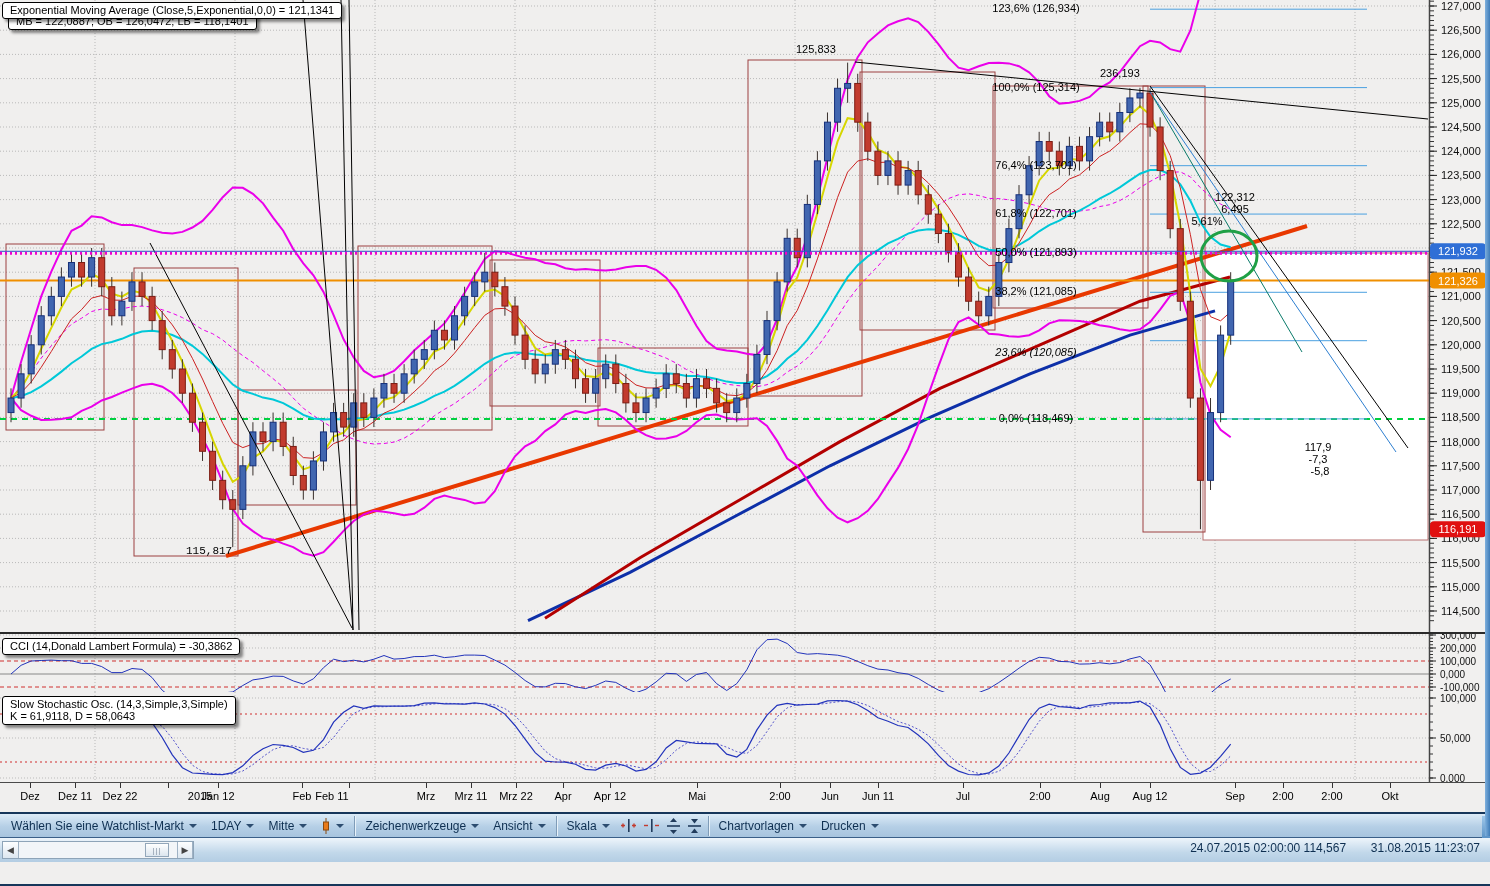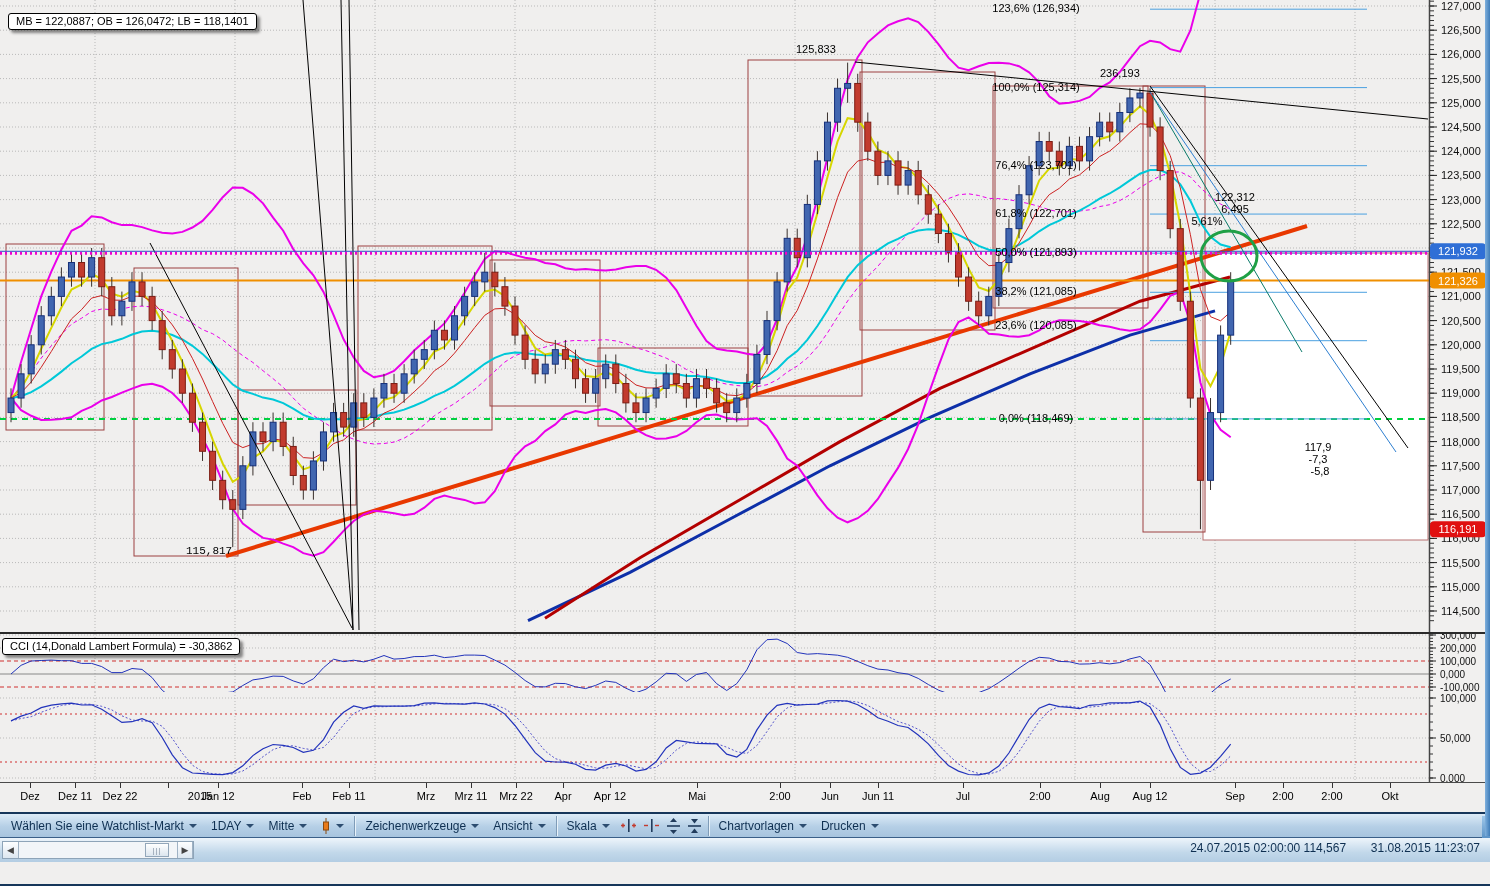--- a/index.html
+++ b/index.html
@@ -567,34 +567,37 @@
           <text x="1458" y="533.1571999999996" font-size="11" fill="#fff" text-anchor="middle">116,191</text>
         </g>
       </svg>
     <div id="main-overlays" style="position:absolute;left:0;top:0;width:1490px;height:632px;pointer-events:none;">
         <div class="ovl fibl" style="left: 926px; width: 220px; top: 2.196px;">123,6% (126,934)</div>
         <div class="ovl fibl" style="left: 926px; width: 220px; top: 80.604px;">100,0% (125,314)</div>
         <div class="ovl fibl" style="left: 926px; width: 220px; top: 158.673px;">76,4% (123,701)</div>
         <div class="ovl fibl" style="left: 926px; width: 220px; top: 207.073px;">61,8% (122,701)</div>
         <div class="ovl fibl" style="left: 926px; width: 220px; top: 246.18px;">50,0% (121,893)</div>
         <div class="ovl fibl" style="left: 926px; width: 220px; top: 285.288px;">38,2% (121,085)</div>
-        <div class="ovl fibl" style="left: 926px; width: 220px; top: 319px;">23,6% (120,085)</div>
+        <div class="ovl fibl" style="left: 926px; width: 220px; top: 346px; font-style: italic;">23,6% (120,085)</div>
         <div class="ovl fibl" style="left: 926px; width: 220px; top: 411.902px;">0,0% (118,469)</div>
         <div class="ovl" style="left: 796px; top: 43px;">125,833</div>
         <div class="ovl" style="left: 1100px; top: 67px;">236,193</div>
         <div class="ovl" style="left: 186px; top: 545px; font-family: Liberation Mono, monospace;">115,817</div>
         <div class="ovl fibl" style="left: 1125px; width: 220px; top: 191px;">122,312</div>
         <div class="ovl fibl" style="left: 1125px; width: 220px; top: 203px;">6,495</div>
         <div class="ovl fibl" style="left: 1097px; width: 220px; top: 215px;">5,61%</div>
         <div class="ovl fibl" style="left: 1208px; width: 220px; top: 441px;">117,9</div>
         <div class="ovl fibl" style="left: 1208px; width: 220px; top: 453px;">-7,3</div>
         <div class="ovl fibl" style="left: 1208px; width: 224px; top: 465px;">-5,8</div>
       </div>
     <div class="tooltip" id="boll-tip" style="left:8px;top:13px;z-index:1;">
       <span>MB = 122,0887; OB = 126,0472; LB = 118,1401</span>
+    </div>
+    <div class="tooltip" id="ema-tip" style="left:2px;top:2px;z-index:2;">
+      <span>Exponential Moving Average (Close,5,Exponential,0,0) = 121,1341</span>
     </div>
   </div>
   <div class="sep"></div>
 
   <div class="panel" id="cci-panel" style="height:56px;">
     <svg id="csvg" width="1490" height="80">
         <rect x="0" y="0" width="1490" height="80" fill="#f0efee"></rect>
         <line x1="95" y1="0" x2="95" y2="80" stroke="#b9b9b9" stroke-width="1" stroke-dasharray="1,2"></line>
         <line x1="235" y1="0" x2="235" y2="80" stroke="#b9b9b9" stroke-width="1" stroke-dasharray="1,2"></line>
         <line x1="375" y1="0" x2="375" y2="80" stroke="#b9b9b9" stroke-width="1" stroke-dasharray="1,2"></line>
@@ -698,37 +701,41 @@
         <line x1="1430" y1="22" x2="1433" y2="22" stroke="#333"></line>
         <line x1="1430" y1="14" x2="1433" y2="14" stroke="#333"></line>
         <line x1="1430" y1="6" x2="1433" y2="6" stroke="#333"></line>
         <line x1="1430" y1="6" x2="1436" y2="6" stroke="#222"></line>
         <text x="1440" y="9.5" font-size="10" fill="#111">100,000</text>
         <line x1="1430" y1="46" x2="1436" y2="46" stroke="#222"></line>
         <text x="1440" y="49.5" font-size="10" fill="#111">50,000</text>
         <line x1="1430" y1="86" x2="1436" y2="86" stroke="#222"></line>
         <text x="1440" y="89.5" font-size="10" fill="#111">0,000</text>
       </svg>
+    <div class="tooltip" style="left:2px;top:4px;">
+      <div>Slow Stochastic Osc. (14,3,Simple,3,Simple)</div>
+      <div>K = 61,9118, D = 58,0643</div>
+    </div>
   </div>
 
   <div id="xaxis">
       <div class="xtick" style="left: 30px;"></div>
       <div class="xlab" style="left: 30px;">Dez</div>
       <div class="xtick" style="left: 75px;"></div>
       <div class="xlab" style="left: 75px;">Dez 11</div>
       <div class="xtick" style="left: 120px;"></div>
       <div class="xlab" style="left: 120px;">Dez 22</div>
       <div class="xtick" style="left: 168px;"></div>
       <div class="xlab" style="left: 184px; margin-left: 16px;">2015</div>
       <div class="xtick" style="left: 218px;"></div>
       <div class="xlab" style="left: 218px;">Jan 12</div>
       <div class="xtick" style="left: 302px;"></div>
       <div class="xlab" style="left: 302px;">Feb</div>
       <div class="xtick" style="left: 349px;"></div>
-      <div class="xlab" style="left: 349px; text-align: center;">Feb 11</div>
+      <div class="xlab" style="left: 332px; text-align: center;">Feb 11</div>
       <div class="xtick" style="left: 426px;"></div>
       <div class="xlab" style="left: 426px;">Mrz</div>
       <div class="xtick" style="left: 471px;"></div>
       <div class="xlab" style="left: 471px;">Mrz 11</div>
       <div class="xtick" style="left: 516px;"></div>
       <div class="xlab" style="left: 516px;">Mrz 22</div>
       <div class="xtick" style="left: 563px;"></div>
       <div class="xlab" style="left: 563px;">Apr</div>
       <div class="xtick" style="left: 610px;"></div>
       <div class="xlab" style="left: 610px;">Apr 12</div>

